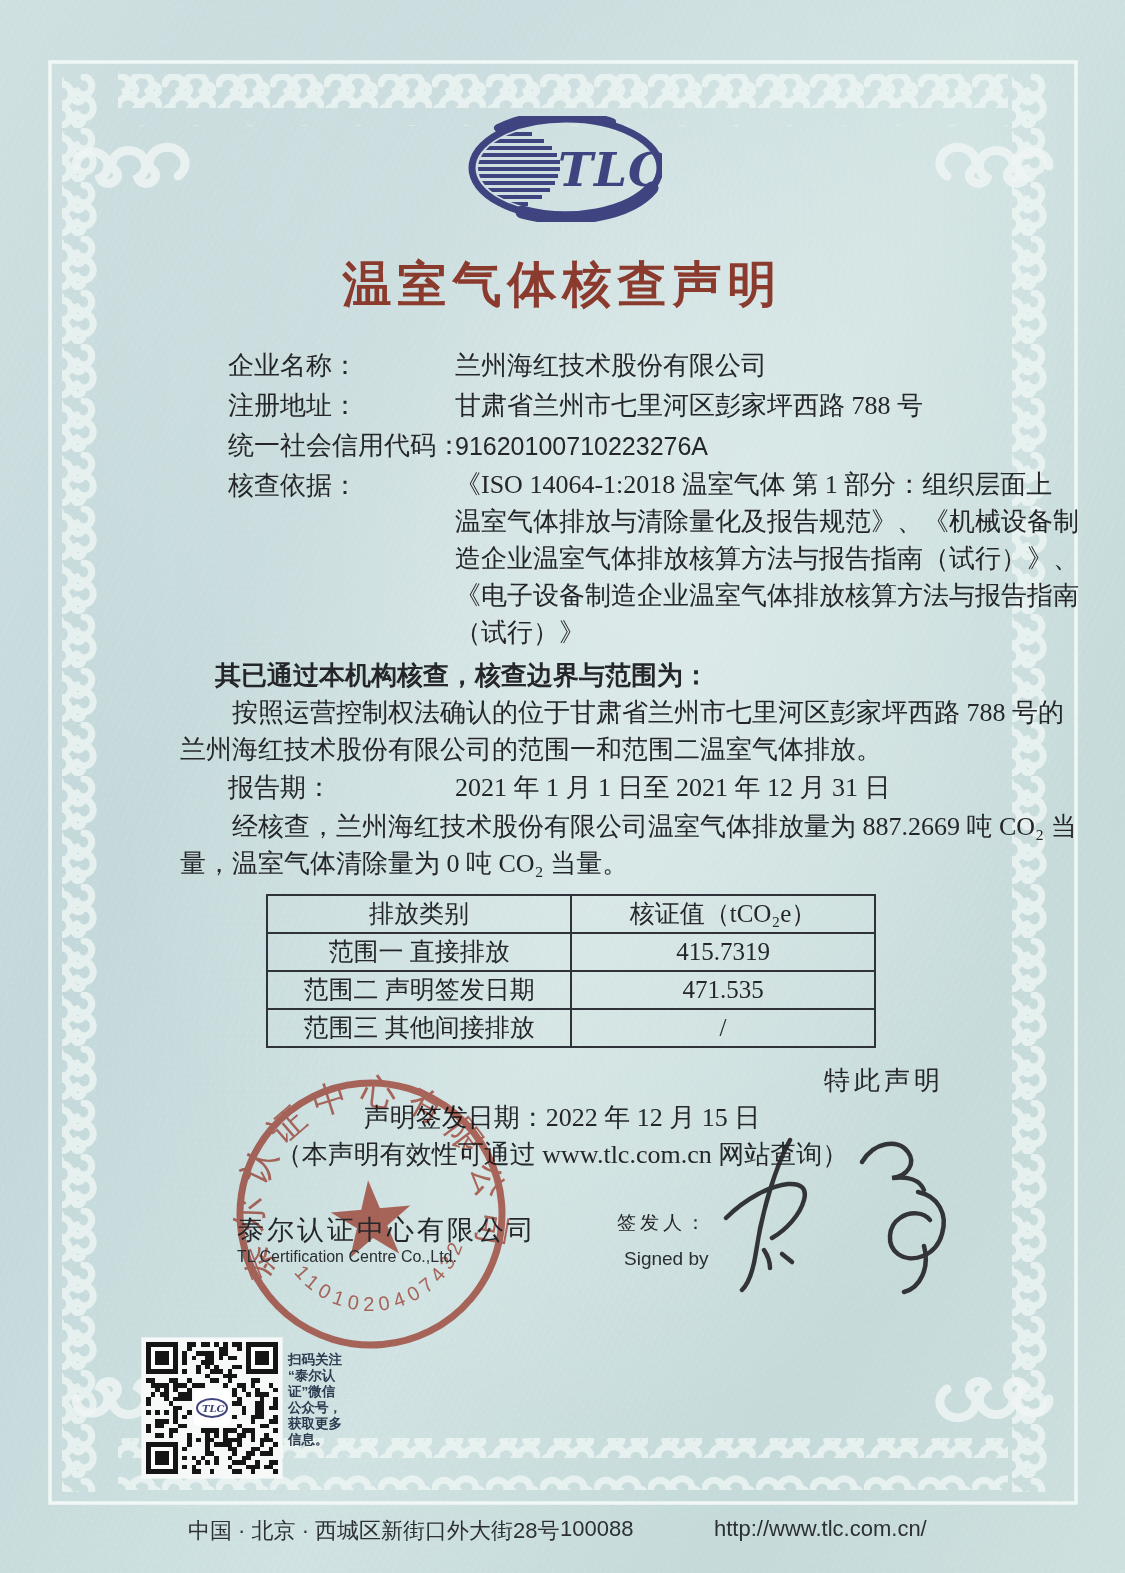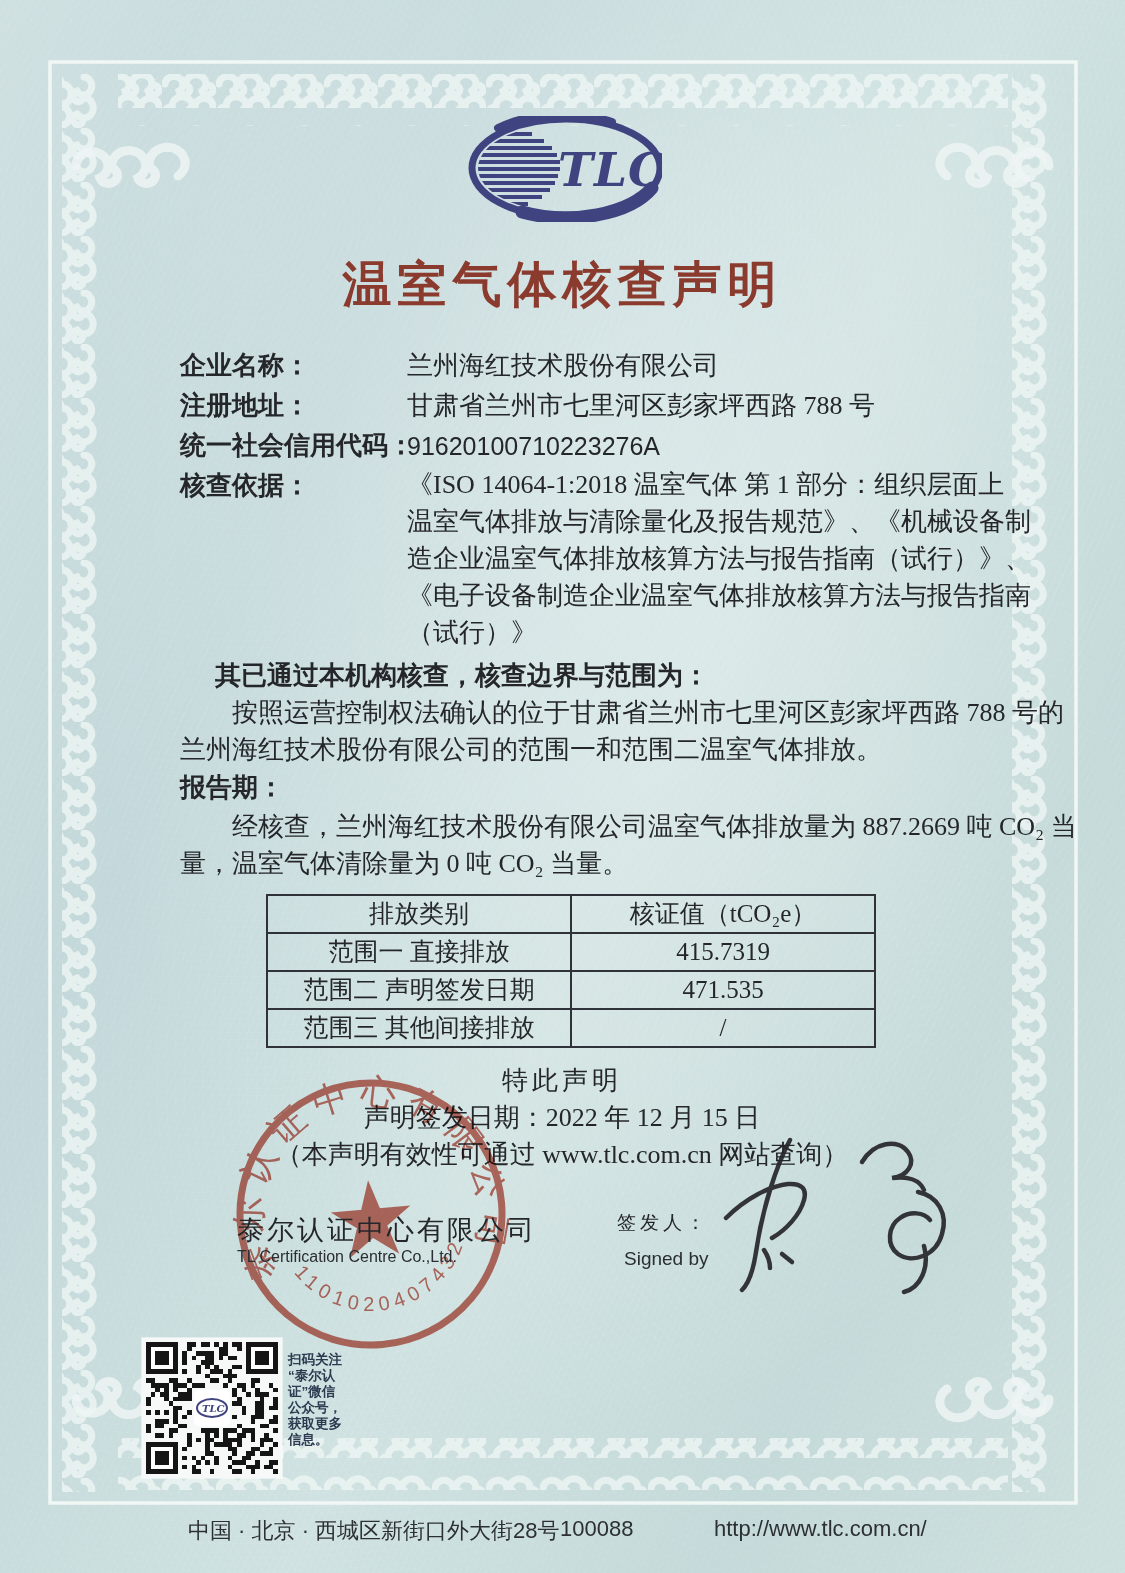--- a/index.html
+++ b/index.html
@@ -20,33 +20,33 @@
   }
   .border-art{position:absolute;left:0;top:0;}
   .logo{position:absolute;left:462px;top:116px;}
   .title{
     position:absolute;top:244px;left:0;width:100%;text-align:center;
     font-family:"Liberation Sans","DejaVu Sans",sans-serif;
     font-size:49px;font-weight:bold;color:#8b3a2e;letter-spacing:6px;margin-top:8px;
   }
   .content{position:absolute;left:180px;top:346px;width:820px;font-size:26px;line-height:40px;white-space:nowrap;}
   .frow{display:flex;}
-  .frow .lbl{width:227px;flex:none;font-weight:bold;}
+  .frow .lbl{width:227px;flex:none;font-weight:normal;margin-left:48px;}
   .basis .val div{line-height:37px;}
   .heading{font-weight:bold;line-height:37px;margin-top:6px;margin-left:35px;}
   .para div{line-height:37px;}
   .indent{padding-left:52px;}
   .num{font-family:"Liberation Sans","DejaVu Sans",sans-serif;font-size:25px;}
   table.emit{border-collapse:collapse;table-layout:fixed;width:610px;margin:12px 0 0 86px;border-radius:7px;}
   table.emit th,table.emit td{
     border:2px solid #2f3339;text-align:center;height:36px;padding:0;
     font-size:25px;font-weight:normal;line-height:1.1;
   }
   .declare{margin-top:14px;width:764px;text-align:center;line-height:37px;}
-  .declare .d1{letter-spacing:4px;}
+  .declare .d1{letter-spacing:4px;text-align:right;}
   .seal{position:absolute;left:201px;top:1044px;mix-blend-mode:multiply;opacity:.9;}
   .company-cn{position:absolute;left:237px;top:1212px;font-size:27px;letter-spacing:3px;}
   .company-en{position:absolute;left:237px;top:1248px;font-size:16px;font-family:"Liberation Sans","DejaVu Sans",sans-serif;color:#2a2d33;}
   .signer{position:absolute;left:617px;top:1210px;font-size:19px;letter-spacing:4px;}
   .signer-en{position:absolute;left:624px;top:1248px;font-size:19px;font-family:"Liberation Sans","DejaVu Sans",sans-serif;color:#2a2d33;}
   .signature{position:absolute;left:712px;top:1126px;}
   .qr{position:absolute;left:142px;top:1338px;width:132px;height:132px;background:#f6f9f8;padding:4px;box-shadow:0 0 0 1px rgba(255,255,255,.5);}
   .qr-logo{
     position:absolute;left:50%;top:50%;width:36px;height:36px;margin:-18px 0 0 -18px;
     background:#fff;border-radius:5px;display:flex;align-items:center;justify-content:center;
@@ -146,20 +146,21 @@
     </div>
 
     <div class="heading">其已通过本机构核查，核查边界与范围为：</div>
     <div class="para">
       <div class="indent">按照运营控制权法确认的位于甘肃省兰州市七里河区彭家坪西路 788 号的</div>
       <div>兰州海红技术股份有限公司的范围一和范围二温室气体排放。</div>
     </div>
 
     <div class="frow">
       <span class="lbl">报告期：</span>
+      <span class="val">2021 年 1 月 1 日至 2021 年 12 月 31 日</span>
     </div>
 
     <div class="para">
       <div class="indent">经核查，兰州海红技术股份有限公司温室气体排放量为 887.2669 吨 CO₂ 当</div>
       <div>量，温室气体清除量为 0 吨 CO₂ 当量。</div>
     </div>
 
     <table class="emit">
       <thead>
         <tr>

